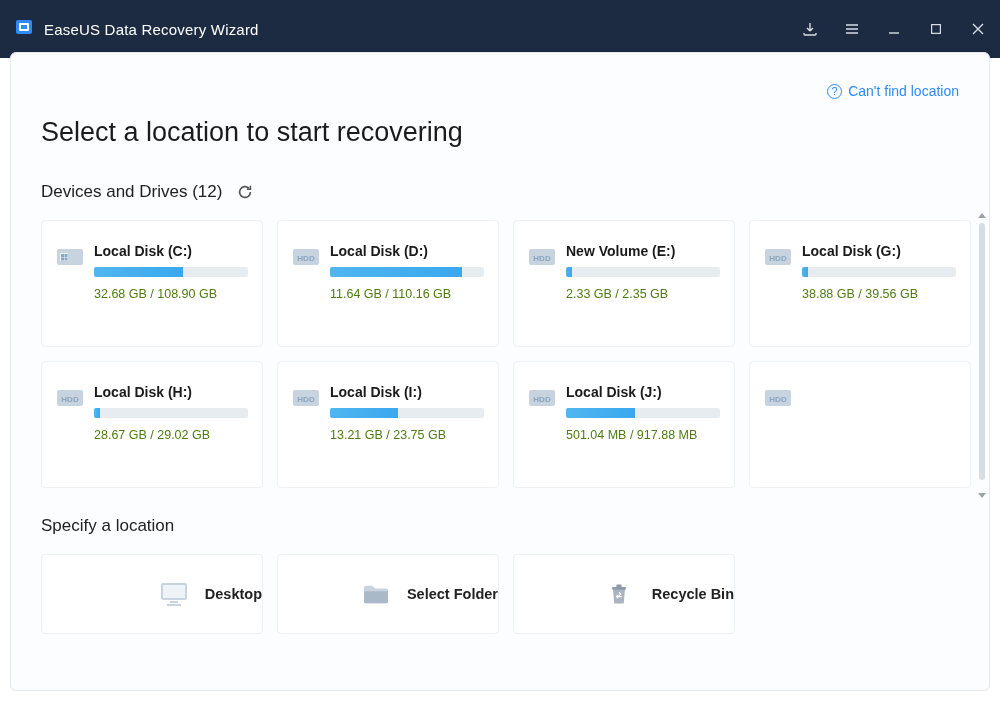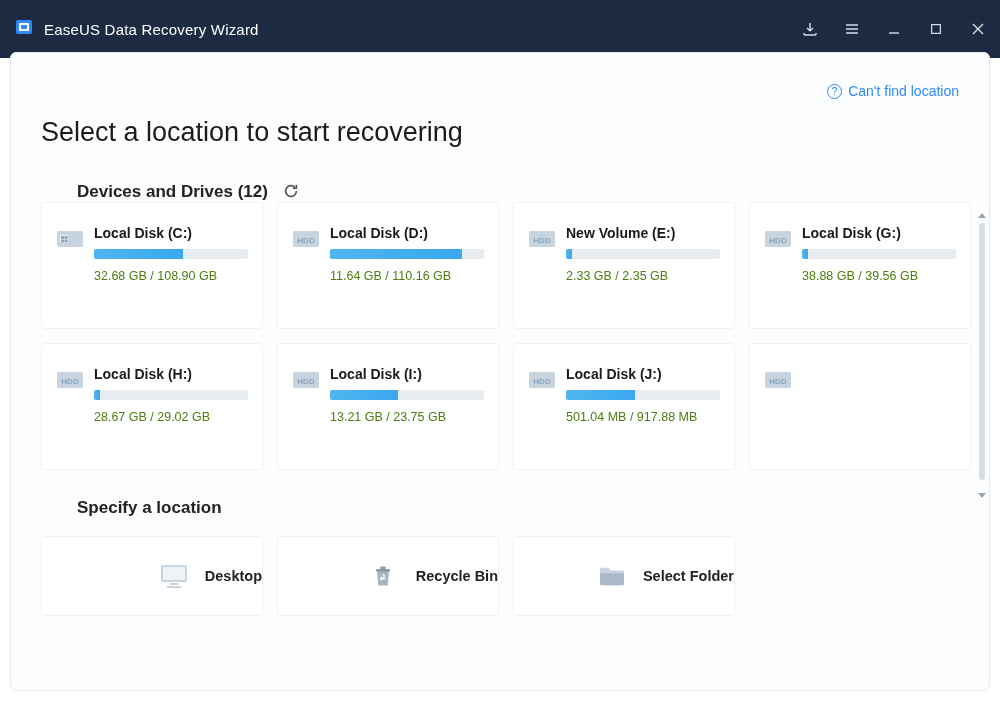--- a/index.html
+++ b/index.html
@@ -22,30 +22,30 @@
     background:#fcfdff; border:1px solid #e5eaf1; border-radius:6px;
     padding:26px 30px 20px 30px;
   }
 
   .header-row { display:flex; justify-content:space-between; align-items:flex-start; }
   .page-title { font-size:27px; font-weight:500; color:#1b1b1b; margin-top:18px;}
   .help-link { display:flex; align-items:center; gap:6px; color:#2f8af5; font-size:14px; cursor:pointer; margin-top:4px;}
   .help-link .q { width:15px; height:15px; border:1.5px solid #2f8af5; border-radius:50%;
                   display:inline-flex; align-items:center; justify-content:center; font-size:11px; }
 
-  .section-head { display:flex; gap:14px; margin-top:34px; font-size:17px; font-weight:700; color:#222;margin-left:36px;}
+  .section-head { display:flex; align-items:center; gap:14px; margin-top:34px; font-size:17px; font-weight:400; color:#222;}
   .section-head.sp { margin-top:28px;}
   .refresh { width:18px; height:18px; color:#555; cursor:pointer; }
 
   .scroll { position:absolute; right:4px; top:170px; bottom:210px; width:6px;
             background:#d8dde3; border-radius:3px; }
   .scroll .up, .scroll .dn { position:absolute; left:-2px; width:10px; height:10px; color:#9aa4af;}
   .scroll .up { top:-16px; } .scroll .dn{ bottom:-16px;}
 
-  .grid { display:grid; grid-template-columns:repeat(4, 222px); gap:14px; }
+  .grid { display:grid; grid-template-columns:repeat(4, 222px); gap:14px; margin-top:18px;}
   .card {
     height:127px; background:#fff; border:1px solid #edf0f4; border-radius:4px;
     padding:22px 14px 0 14px; display:flex; gap:10px; cursor:pointer;
   }
   .drive-ico { width:28px; height:24px; flex:0 0 28px; margin-top:2px; }
   .drive-body { flex:1; min-width:0; }
   .drive-name { font-size:14px; font-weight:600; color:#1a1a1a; white-space:nowrap; overflow:hidden; text-overflow:ellipsis;}
   .bar { height:10px; width:100%; background:#e7ecf1; border-radius:2px; margin-top:8px; overflow:hidden;}
   .bar > i { display:block; height:100%; background:linear-gradient(90deg,#4fb6ef,#3aa7ef); }
   .drive-stats { font-size:12.5px; color:#4d7c0f; margin-top:10px; white-space:nowrap;}
@@ -251,38 +251,38 @@
             <rect x="2" y="2" width="26" height="17" rx="2" fill="#c7d4e0"></rect>
             <rect x="4" y="4" width="22" height="13" fill="#eef3f8"></rect>
             <rect x="11" y="20" width="8" height="2" fill="#c7d4e0"></rect>
             <rect x="8" y="23" width="14" height="2" fill="#c7d4e0"></rect>
           </svg>
 </span>
         <span>Desktop</span>
       </div>
       <div class="loc-card">
         <span class="loc-ico">
+  <svg viewBox="0 0 30 26" width="30" height="24">
+            <path d="M2 6a2 2 0 012-2h7l3 3h12a2 2 0 012 2v12a2 2 0 01-2 2H4a2 2 0 01-2-2z" fill="#c7d4e0"></path>
+            <path d="M2 10h26v11a2 2 0 01-2 2H4a2 2 0 01-2-2z" fill="#aab9c8"></path>
+          </svg>
+</span>
+        <span>Select Folder</span>
+      </div>
+      <div class="loc-card">
+        <span class="loc-ico">
   <svg viewBox="0 0 30 26" width="26" height="26">
             <path d="M8 7h14l-1.5 17h-11z" fill="#aab4c0"></path>
             <rect x="7" y="5" width="16" height="3" rx="1" fill="#8e9aa6"></rect>
             <rect x="12" y="2" width="6" height="3" rx="1" fill="#8e9aa6"></rect>
             <path d="M15 11l2 2-2 2m-1 3l-2-2 2-2m4 2h-6" stroke="#fff" stroke-width="1.3" fill="none"></path>
           </svg>
 </span>
         <span>Recycle Bin</span>
       </div>
-      <div class="loc-card">
-        <span class="loc-ico">
-  <svg viewBox="0 0 30 26" width="30" height="24">
-            <path d="M2 6a2 2 0 012-2h7l3 3h12a2 2 0 012 2v12a2 2 0 01-2 2H4a2 2 0 01-2-2z" fill="#c7d4e0"></path>
-            <path d="M2 10h26v11a2 2 0 01-2 2H4a2 2 0 01-2-2z" fill="#aab9c8"></path>
-          </svg>
-</span>
-        <span>Select Folder</span>
-      </div>
     </div>
 
   <div class="scroll">
     <span class="up">
       <svg viewBox="0 0 10 10" fill="currentColor">
           <path d="M5 2l4 5H1z"></path>
         </svg>
     </span>
     <span class="dn">
       <svg viewBox="0 0 10 10" fill="currentColor">

